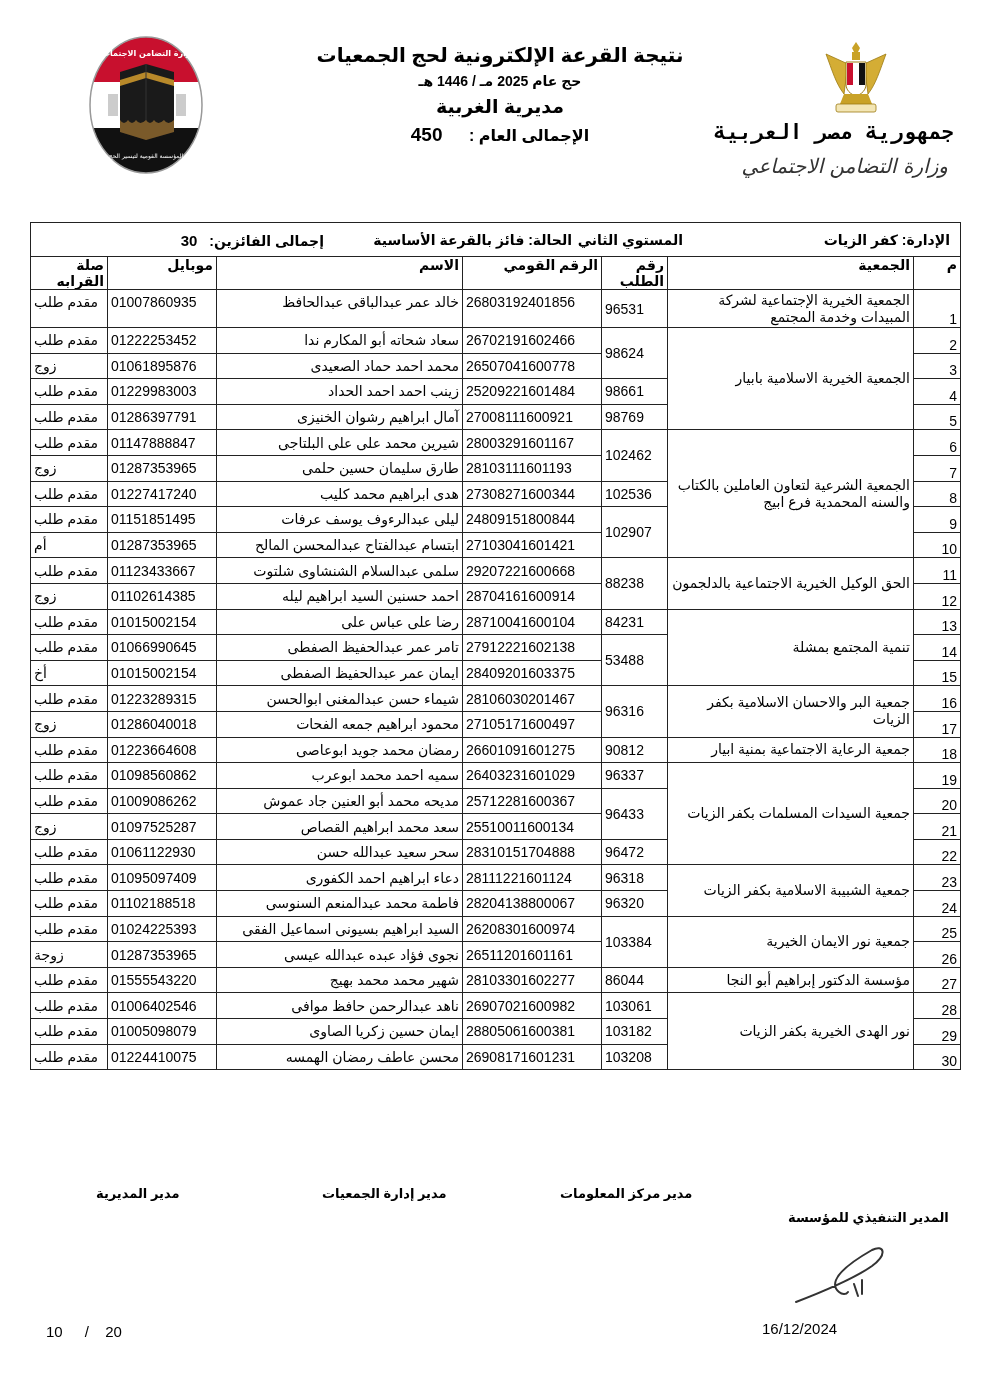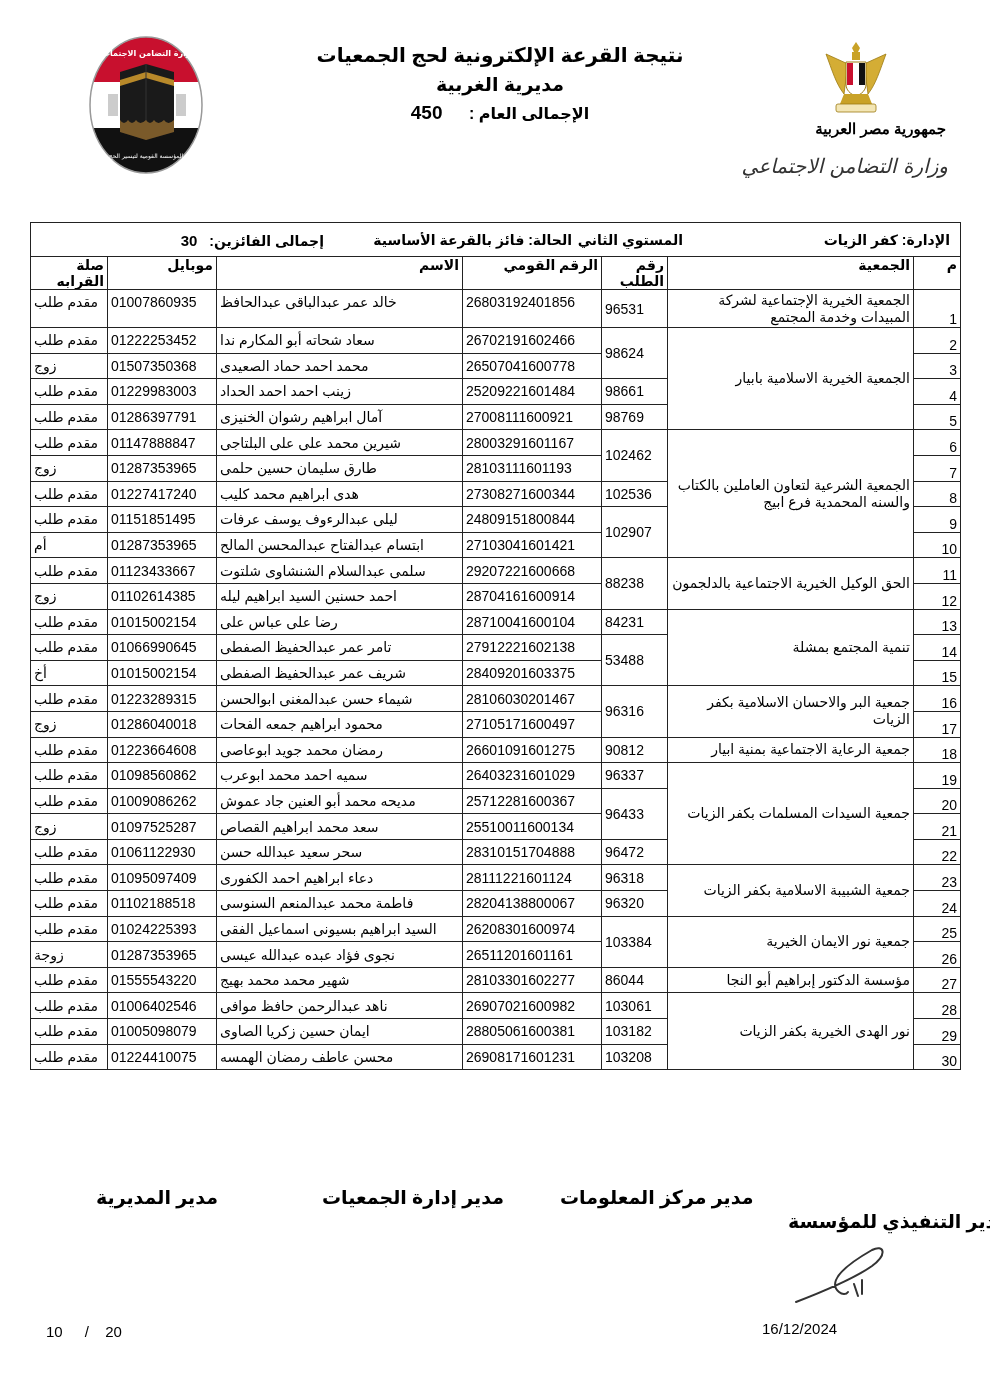--- a/index.html
+++ b/index.html
@@ -1,21 +1,21 @@
 <!DOCTYPE html>
 <html><head>
 <meta charset="utf-8">
 <style>
   * { box-sizing: border-box; margin: 0; padding: 0; }
   html, body { width: 990px; height: 1400px; background: #ffffff; }
   body { position: relative; font-family: "Liberation Sans", "DejaVu Sans", sans-serif; color: #000; overflow: hidden; }
 
   .logo-right { position: absolute; left: 762px; top: 36px; width: 196px; height: 150px; }
   .eagle { position: absolute; left: 60px; top: 4px; width: 68px; height: 76px; }
-  .gov-title { position: absolute; right: 12px; top: 84px; font-size: 15px; font-weight: bold; direction: rtl; white-space: nowrap; font-family: Liberation Sans, sans-serif; letter-spacing: -0.5px; }
+  .gov-title { position: absolute; right: 4px; top: 84px; font-size: 21px; font-weight: bold; direction: rtl; white-space: nowrap; font-family: Liberation Mono, monospace; letter-spacing: -0.5px; }
   .ministry-title { position: absolute; right: 10px; top: 118px; font-size: 20px; direction: rtl; white-space: nowrap; font-family: "DejaVu Serif", serif; color: #333; font-style: italic; }
 
   .logo-left { position: absolute; left: 86px; top: 34px; width: 120px; height: 142px; }
 
   .header-center { position: absolute; left: 300px; width: 400px; top: 40px; text-align: center; direction: rtl; }
   .h-title { font-size: 20px; font-weight: bold; line-height: 30px; }
   .h-sub { font-size: 14px; font-weight: bold; line-height: 22px; }
   .h-dir { font-size: 19px; font-weight: bold; line-height: 30px; }
   .h-total { font-size: 16px; font-weight: bold; line-height: 26px; }
   .h-total .num { font-size: 19px; margin-right: 22px; }
@@ -25,26 +25,26 @@
   .meta-row td { height: 34px; font-weight: bold; font-size: 13.5px; border-bottom: 1.5px solid #222; }
   .meta-cell { position: relative; }
   .meta-item { position: absolute; top: 9px; white-space: nowrap; direction: rtl; }
   .col-head th { height: 26px; font-size: 12.5px; font-weight: bold; text-align: right; vertical-align: top; padding-top: 4px; border-radius: 6px; }
   tr.data td { height: 25.6px; }
   tr.data.tall td { height: 38px; }
   td.c-idx { text-align: right; font-size: 16px; vertical-align: bottom; padding-bottom: 1px; }
   td.c-assoc { text-align: right; font-size: 13px; vertical-align: middle; line-height: 17px; padding-right: 2px; }
   td.c-req { text-align: left; font-size: 16px; direction: ltr; vertical-align: middle; padding-left: 3px; }
   td.c-nid { text-align: left; font-size: 16px; direction: ltr; padding-left: 3px; margin-left: 10px; }
-  td.c-name { text-align: left; font-size: 13px; }
+  td.c-name { text-align: right; font-size: 13px; }
   td.c-mob { text-align: left; font-size: 16px; direction: ltr; padding-left: 2px; }
   td.c-rel { text-align: left; font-size: 12.5px; }
   tr.data.tall td.c-name, tr.data.tall td.c-mob, tr.data.tall td.c-rel, tr.data.tall td.c-nid { vertical-align: top; padding-top: 4px; }
 
-  .sig-label { position: absolute; font-size: 19px; font-weight: bold; direction: rtl; white-space: nowrap; }
+  .sig-label { position: absolute; font-size: 13px; font-weight: bold; direction: rtl; white-space: nowrap; }
   .signature { position: absolute; left: 792px; top: 1240px; width: 100px; height: 70px; }
   .date { position: absolute; left: 762px; top: 1320px; font-size: 15px; }
   .page-num { position: absolute; left: 46px; top: 1323px; font-size: 15px; word-spacing: 0; }
 </style>
 </head>
 <body>
 
 <div class="logo-right">
   <svg class="eagle" viewBox="0 0 68 76">
     <path d="M34 2 l4 6 -2 4 h-4 l-2 -4z" fill="#c9a227"></path>
@@ -79,20 +79,21 @@
   <path d="M60 30 L60 106" stroke="#333" stroke-width="1"></path>
   <path d="M34 86 q4 6 8 0 q4 6 8 0 q4 6 10 0 q4 6 8 0 q4 6 10 0 q4 6 10 0 L88 98 L60 106 L34 98 Z" fill="#7a5a2a"></path>
   <rect x="22" y="60" width="10" height="22" fill="#ccc"></rect>
   <rect x="90" y="60" width="10" height="22" fill="#ccc"></rect>
   <text x="60" y="22" font-size="8" fill="#fff" text-anchor="middle" font-family="DejaVu Sans, sans-serif" font-weight="bold">وزارة التضامن الاجتماعي</text>
   <text x="60" y="124" font-size="6" fill="#fff" text-anchor="middle" font-family="DejaVu Sans, sans-serif">المؤسسة القومية لتيسير الحج</text>
 </svg>
 
 <div class="header-center">
   <div class="h-title">نتيجة القرعة الإلكترونية لحج الجمعيات</div>
+  <div class="h-sub">حج عام 2025 مـ / 1446 هـ</div>
   <div class="h-dir">مديرية الغربية</div>
   <div class="h-total">
     <span>الإجمالى العام :</span>
     <span class="num">450</span>
   </div>
 </div>
 
 <table class="main">
   <colgroup>
     <col style="width:47px">
@@ -147,21 +148,21 @@
     <td class="c-req" rowspan="2">98624</td>
     <td class="c-nid">26702191602466</td>
     <td class="c-name">سعاد شحاته أبو المكارم ندا</td>
     <td class="c-mob">01222253452</td>
     <td class="c-rel">مقدم طلب</td>
   </tr>
   <tr class="data">
     <td class="c-idx">3</td>
     <td class="c-nid">26507041600778</td>
     <td class="c-name">محمد احمد حماد الصعيدى</td>
-    <td class="c-mob">01507350368</td>
+    <td class="c-mob">01061895876</td>
     <td class="c-rel">زوج</td>
   </tr>
   <tr class="data">
     <td class="c-idx">4</td>
     <td class="c-req">98661</td>
     <td class="c-nid">25209221601484</td>
     <td class="c-name">زينب احمد احمد الحداد</td>
     <td class="c-mob">01229983003</td>
     <td class="c-rel">مقدم طلب</td>
   </tr>
@@ -244,21 +245,21 @@
     <td class="c-idx">14</td>
     <td class="c-req" rowspan="2">53488</td>
     <td class="c-nid">27912221602138</td>
     <td class="c-name">تامر عمر عبدالحفيظ الصفطى</td>
     <td class="c-mob">01066990645</td>
     <td class="c-rel">مقدم طلب</td>
   </tr>
   <tr class="data">
     <td class="c-idx">15</td>
     <td class="c-nid">28409201603375</td>
-    <td class="c-name">شريف عمر عبدالحفيظ الصفطى</td>
+    <td class="c-name">ايمان عمر عبدالحفيظ الصفطى</td>
     <td class="c-mob">01015002154</td>
     <td class="c-rel">أخ</td>
   </tr>
 
   <tr class="data">
     <td class="c-idx">16</td>
     <td class="c-assoc" rowspan="2">جمعية البر والاحسان الاسلامية بكفر الزيات</td>
     <td class="c-req" rowspan="2">96316</td>
     <td class="c-nid">28106030201467</td>
     <td class="c-name">شيماء حسن عبدالمغنى ابوالحسن</td>

